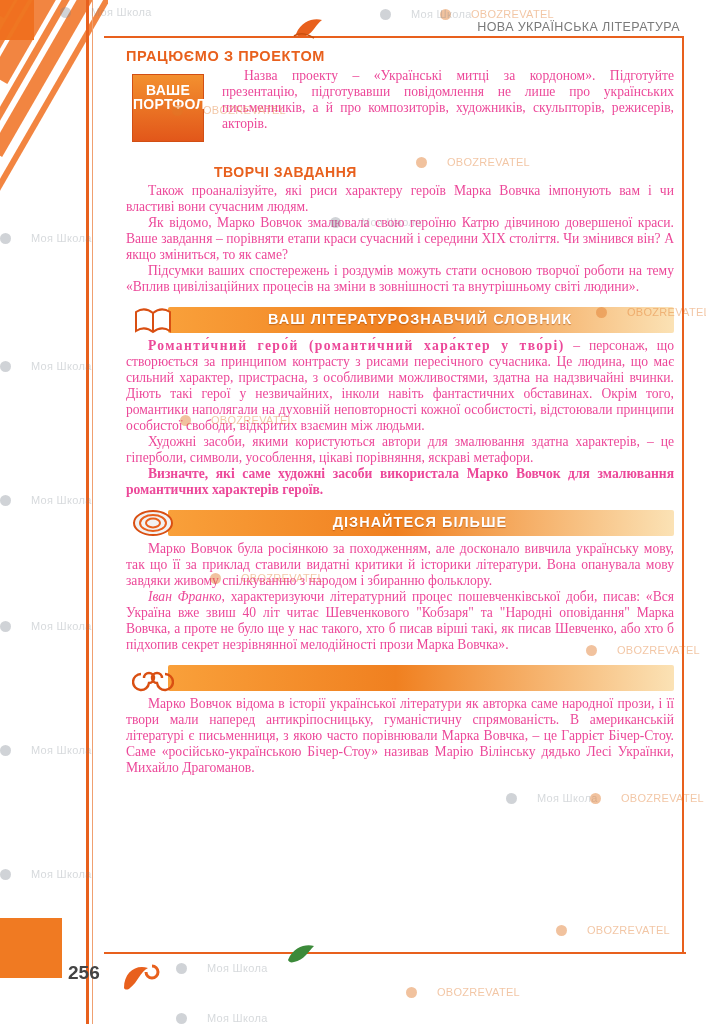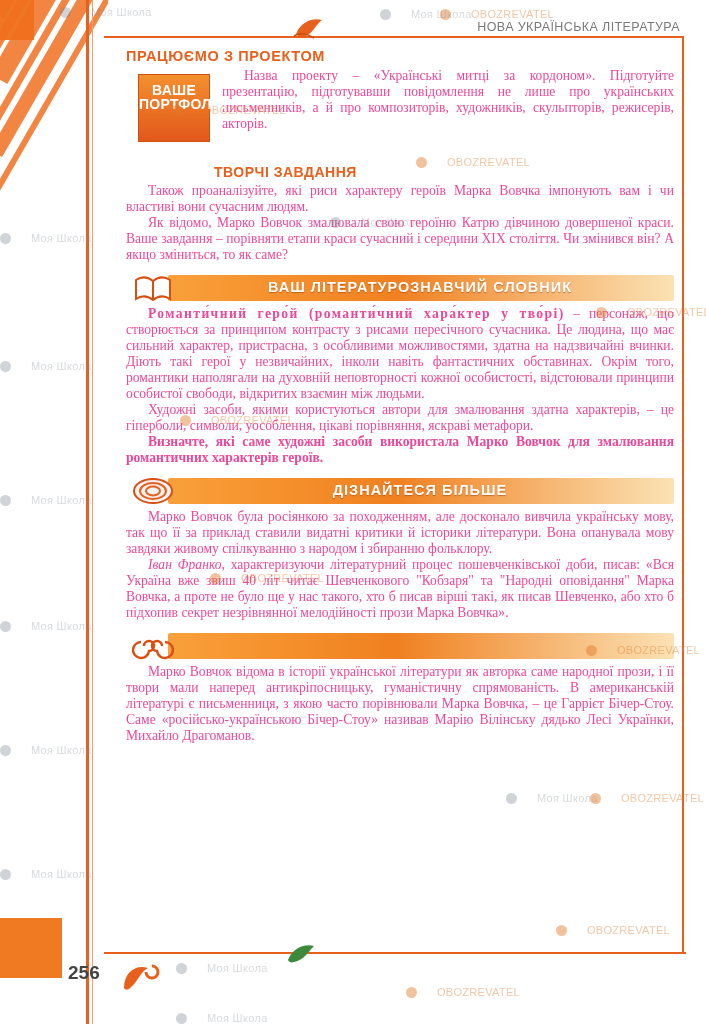--- a/index.html
+++ b/index.html
@@ -140,21 +140,21 @@
   .bold { font-weight: bold; }
   .ital { font-style: italic; }
 
   
   .portfolio-wrap {
     position: relative;
     min-height: 86px;
   }
   .portfolio-badge {
     position: absolute;
-    left: 12px; top: 6px;
+    left: 6px; top: 6px;
     width: 72px; height: 68px;
     background: linear-gradient(#f3902f, #e2571a);
     border: 1px solid #d24f14;
     color: #fff;
     font-family: "Liberation Sans", sans-serif;
     font-weight: bold;
     font-size: 12.5px;
     line-height: 14px;
     text-align: center;
     padding-top: 8px;
@@ -288,20 +288,21 @@
       <span class="l2">ПОРТФОЛІО</span>
     </div>
     <div class="portfolio-text">
       <p>Назва проекту – «Українські митці за кордоном». Підготуйте презентацію, підготувавши повідомлення не лише про українських письменників, а й про композиторів, художників, скульпторів, режисерів, акторів.</p>
     </div>
   </div>
 
   <div class="sub-head">ТВОРЧІ ЗАВДАННЯ</div>
   <p>Також проаналізуйте, які риси характеру героїв Марка Вовчка імпонують вам і чи властиві вони сучасним людям.</p>
   <p>Як відомо, Марко Вовчок змалювала свою героїню Катрю дівчиною довершеної краси. Ваше завдання – порівняти етапи краси сучасний і середини XIX століття. Чи змінився він? А якщо зміниться, то як саме?</p>
+  <p>Підсумки ваших спостережень і роздумів можуть стати основою творчої роботи на тему «Вплив цивілізаційних процесів на зміни в зовнішності та внутрішньому світі людини».</p>
 
   <div class="banner">
     <div class="banner-bar"></div>
     <div class="banner-icon">
       <svg viewBox="0 0 42 32" width="42" height="32">
         <path d="M4 8 C10 4, 16 5, 21 9 C26 5, 32 4, 38 8 L38 27 C32 23, 26 24, 21 28 C16 24, 10 23, 4 27 Z" fill="#ffffff" stroke="#d94f12" stroke-width="2"></path>
         <path d="M21 9 L21 28" stroke="#d94f12" stroke-width="2"></path>
       </svg>
     </div>
     <div class="banner-label">ВАШ ЛІТЕРАТУРОЗНАВЧИЙ СЛОВНИК</div>

